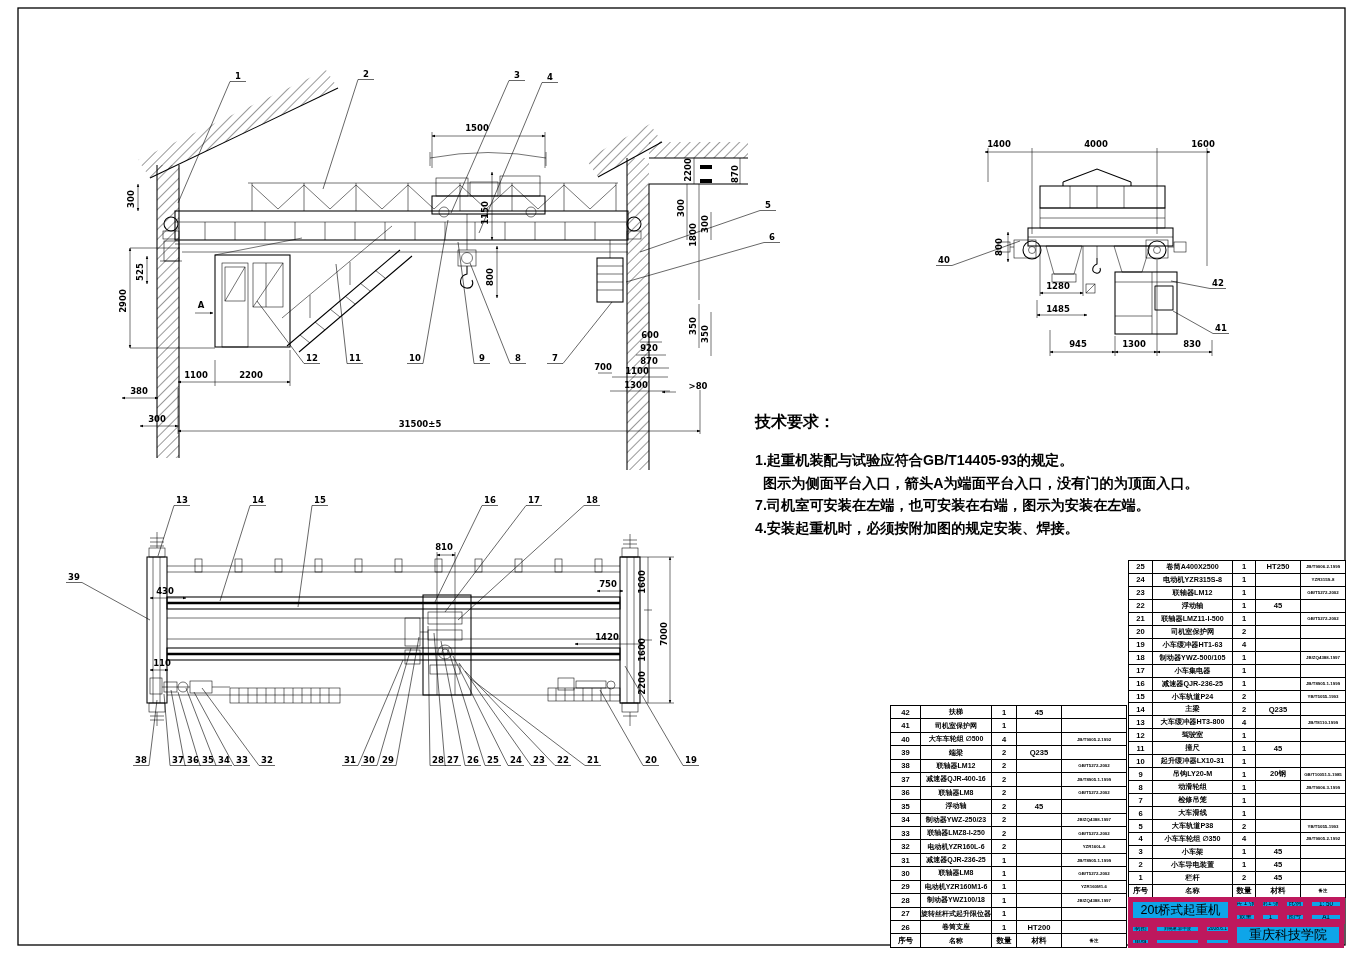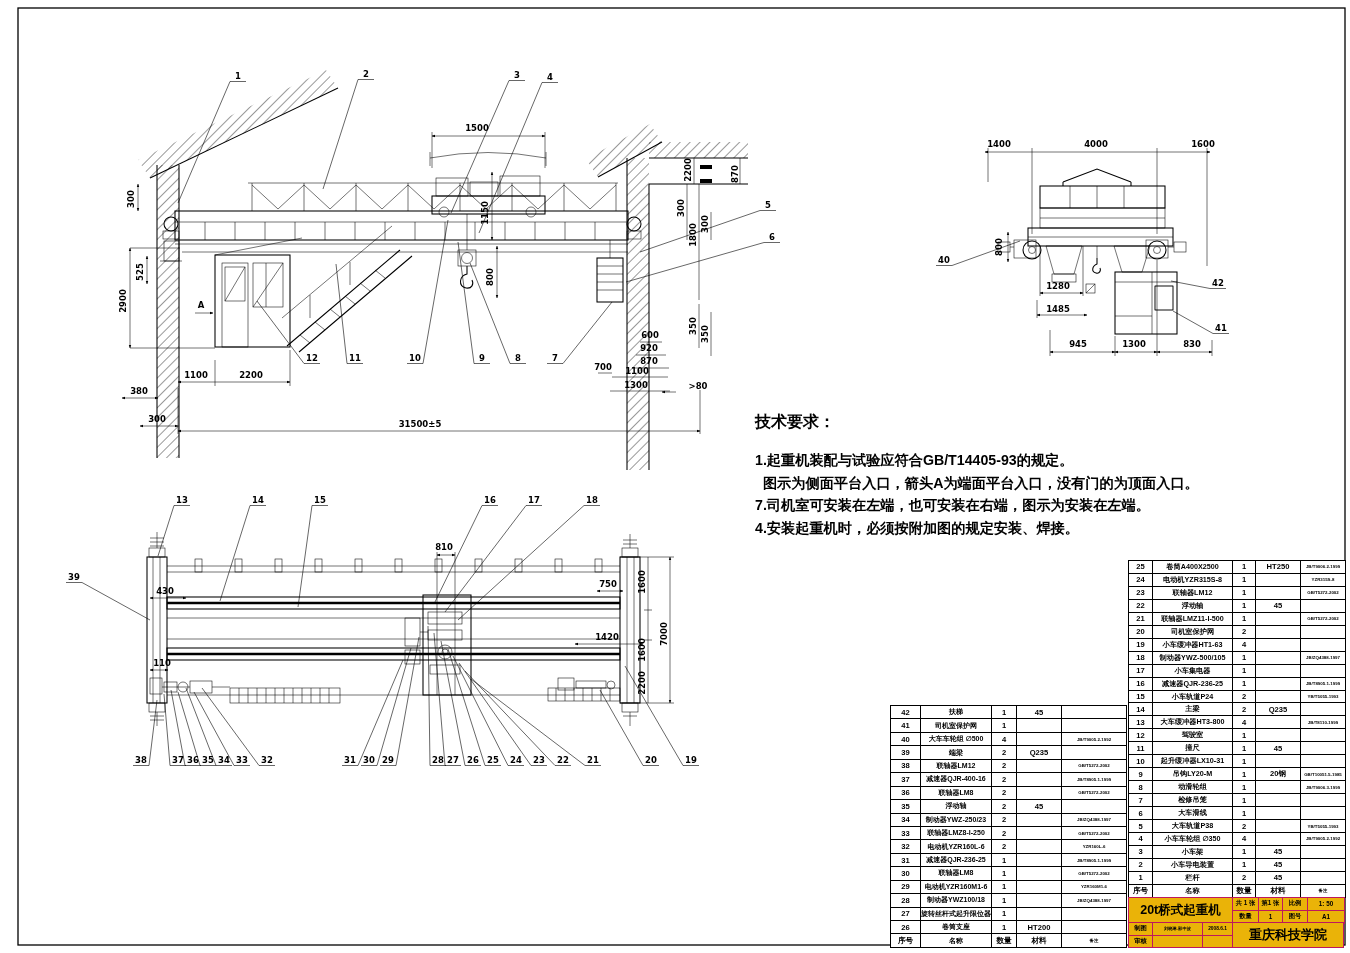--- a/index.html
+++ b/index.html
@@ -26,22 +26,22 @@
   #tblL td{height:12.45px;font-size:7.6px;}
   #tblL td:nth-child(2){font-size:7px;}
   #tblL td:nth-child(5){font-size:4.4px;}
   #tblR{left:1128px;top:560px;width:217px;}
   #tblR td{height:11.96px;font-size:7.6px;}
   #tblR td:nth-child(2){font-size:7.2px;}
   #tblR td:nth-child(5){font-size:4.4px;}
   table.parts tr.hdr td{font-size:8.2px;}
   
   #tb{position:absolute;left:1128px;top:897px;width:217px;height:51px;color:#000;}
-  #tb .c{position:absolute;border:1px solid #be185d;box-sizing:border-box;display:flex;
-    align-items:center;justify-content:center;font-weight:bold;overflow:hidden;white-space:nowrap;background:#eab308;}
+  #tb .c{position:absolute;border:5px solid #be185d;box-sizing:border-box;display:flex;
+    align-items:center;justify-content:center;font-weight:normal;overflow:hidden;white-space:nowrap;background:#0ea5e9;}
 </style>
 </head>
 <body>
 
 <div id="sheet">
 
 <svg width="1350" height="953" viewBox="0 0 1350 953">
   <defs>
     <pattern id="h" width="7" height="7" patternUnits="userSpaceOnUse" patternTransform="rotate(45)">
       <line x1="0" y1="0" x2="0" y2="7" stroke="#000" stroke-width="0.8"></line>

